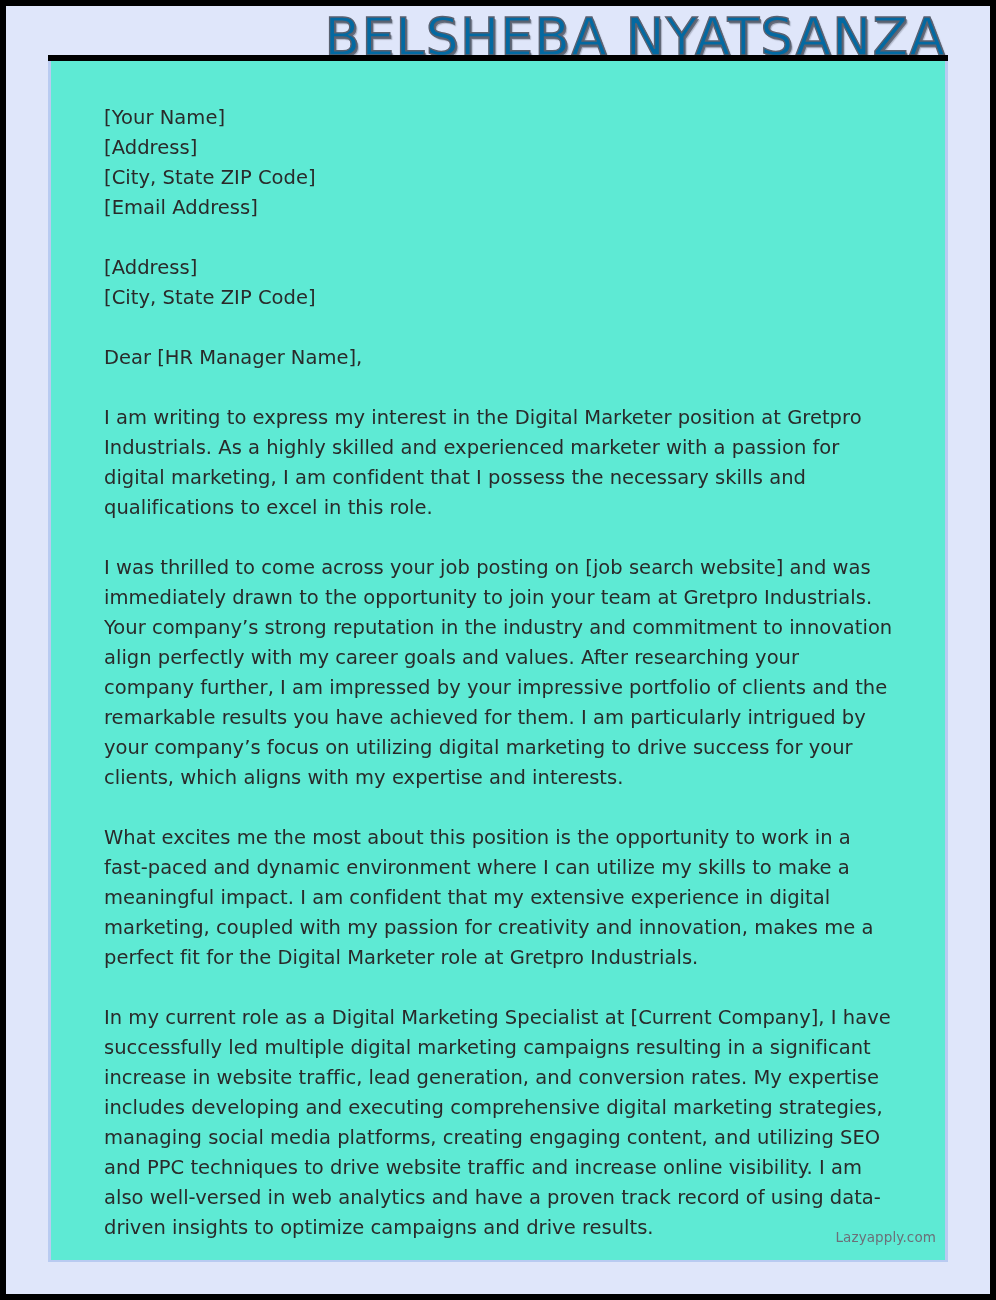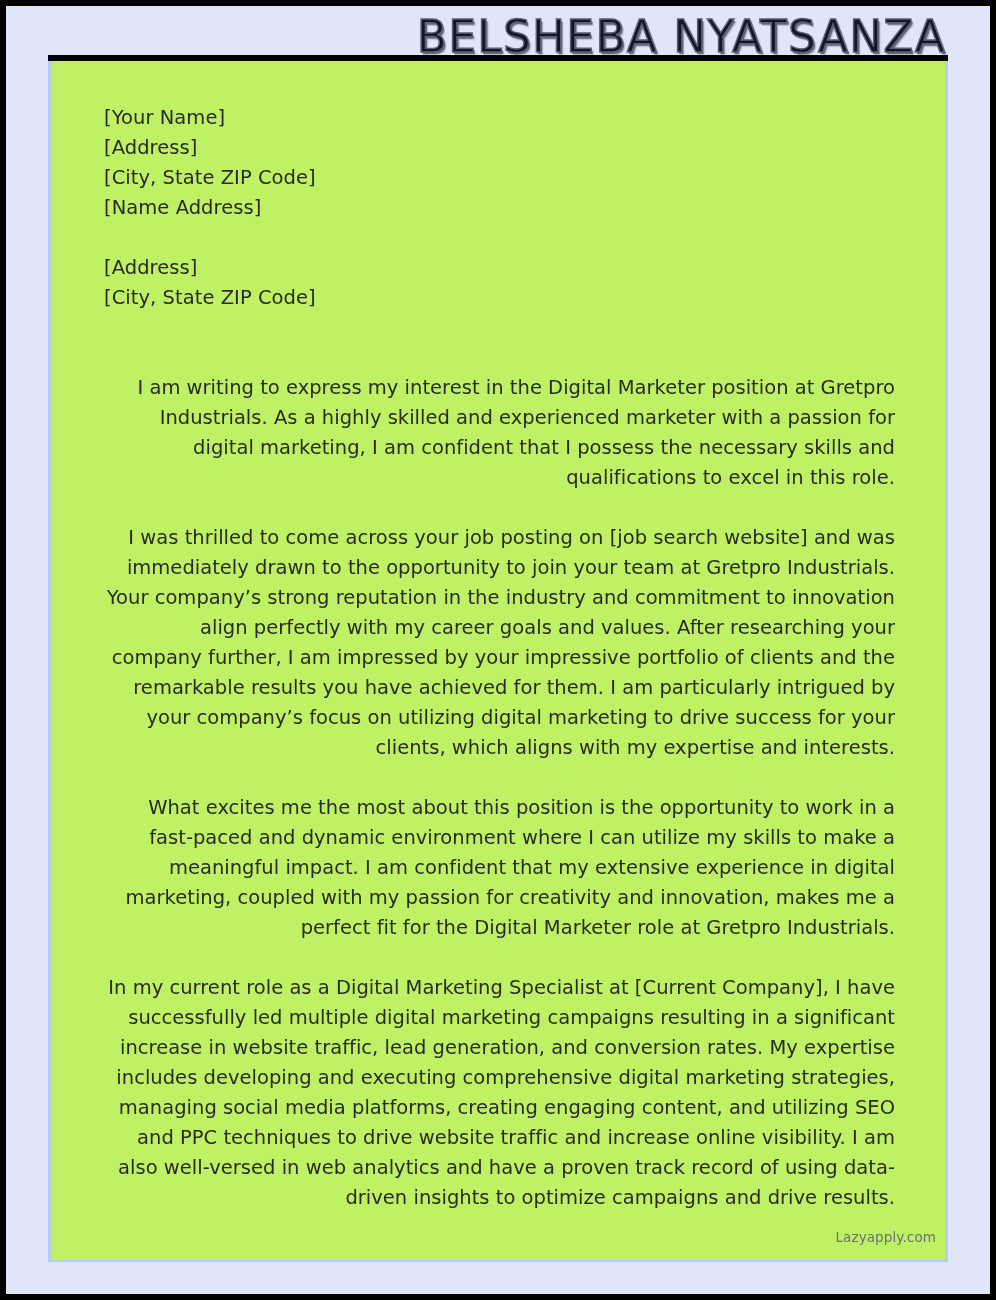--- a/index.html
+++ b/index.html
@@ -45,25 +45,25 @@
     height: 49px;
     display: flex;
     align-items: flex-end;
     justify-content: flex-end;
     padding-right: 0px;
     box-sizing: border-box;
   }
 
   .header-name {
     font-family: "DejaVu Sans", "Liberation Sans", sans-serif;
-    font-size: 44px;
+    font-size: 52px;
     font-weight: 400;
     letter-spacing: 1.2px;
     line-height: 42px;
-    color: #0f172a;
+    color: #0369a1;
     -webkit-text-stroke: 1.4px #5a6170;
     text-shadow:
        1.5px 1.5px 0 rgba(40,45,58,0.55),
        2.5px 2.5px 1px rgba(90,97,112,0.35);
     white-space: nowrap;
     padding-right: 2px;
     transform: translateY(3px);
   }
 
   
@@ -84,21 +84,21 @@
     background: #000000;
   }
 
   
   .sheet {
     position: absolute;
     left: 0;
     top: 6px;
     width: 900px;
     height: 1201px;
-    background: #bef264;
+    background: #5eead4;
     border-left: 3px solid #b9cbf1;
     border-right: 3px solid #b9cbf1;
     border-bottom: 2px solid #b9cbf1;
     box-sizing: border-box;
     overflow: hidden;
   }
 
   .sheet-inner {
     position: relative;
     padding: 42px 50px 0 53px;
@@ -127,21 +127,21 @@
     line-height: 30px;
     color: #2a2a2a;
     white-space: nowrap;
   }
 
   .body-para {
     font-size: 19.5px;
     line-height: 30px;
     color: #2a2a2a;
     margin: 0;
-    text-align: right;
+    text-align: left;
     letter-spacing: 0.02px;
   }
 
   .para-gap {
     height: 30px;
   }
 
   
   .watermark {
     position: absolute;
@@ -167,32 +167,33 @@
     <div class="sheet-wrap">
       <div class="sheet-topbar"></div>
 
       <div class="sheet">
         <div class="sheet-inner">
 
           <div class="addr-block">
             <span class="addr-line">[Your Name]</span>
             <span class="addr-line">[Address]</span>
             <span class="addr-line">[City, State ZIP Code]</span>
-            <span class="addr-line">[Name Address]</span>
+            <span class="addr-line">[Email Address]</span>
           </div>
 
           <div class="block-gap"></div>
 
           <div class="addr-block">
             <span class="addr-line">[Address]</span>
             <span class="addr-line">[City, State ZIP Code]</span>
           </div>
 
           <div class="block-gap"></div>
 
+          <div class="salutation">Dear [HR Manager Name],</div>
 
           <div class="para-gap"></div>
 
           <p class="body-para">I am writing to express my interest in the Digital Marketer position at Gretpro Industrials. As a highly skilled and experienced marketer with a passion for digital marketing, I am confident that I possess the necessary skills and qualifications to excel in this role.</p>
 
           <div class="para-gap"></div>
 
           <p class="body-para">I was thrilled to come across your job posting on [job search website] and was immediately drawn to the opportunity to join your team at Gretpro Industrials. Your company’s strong reputation in the industry and commitment to innovation align perfectly with my career goals and values. After researching your company further, I am impressed by your impressive portfolio of clients and the remarkable results you have achieved for them. I am particularly intrigued by your company’s focus on utilizing digital marketing to drive success for your clients, which aligns with my expertise and interests.</p>
 
           <div class="para-gap"></div>

